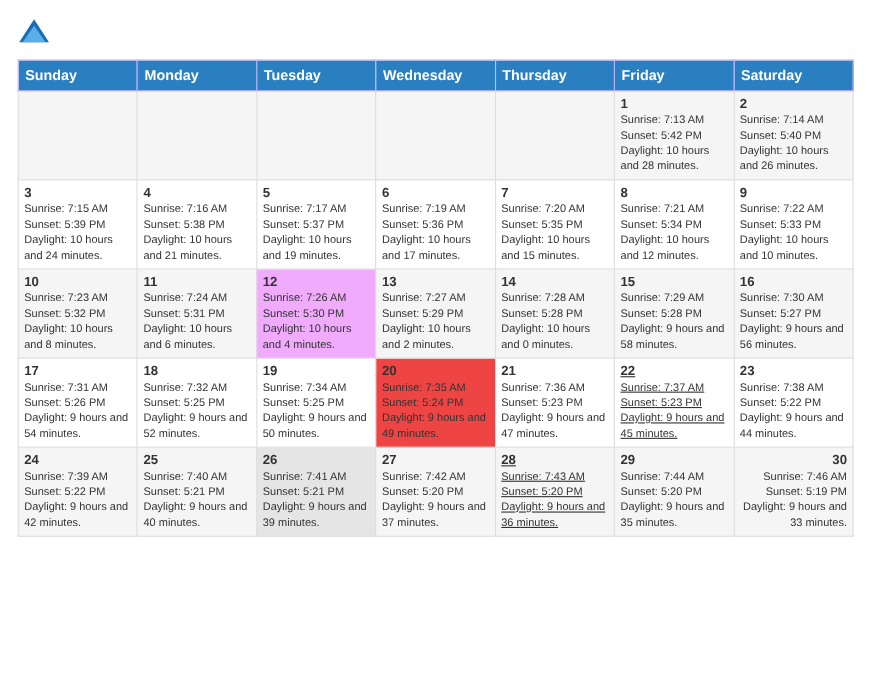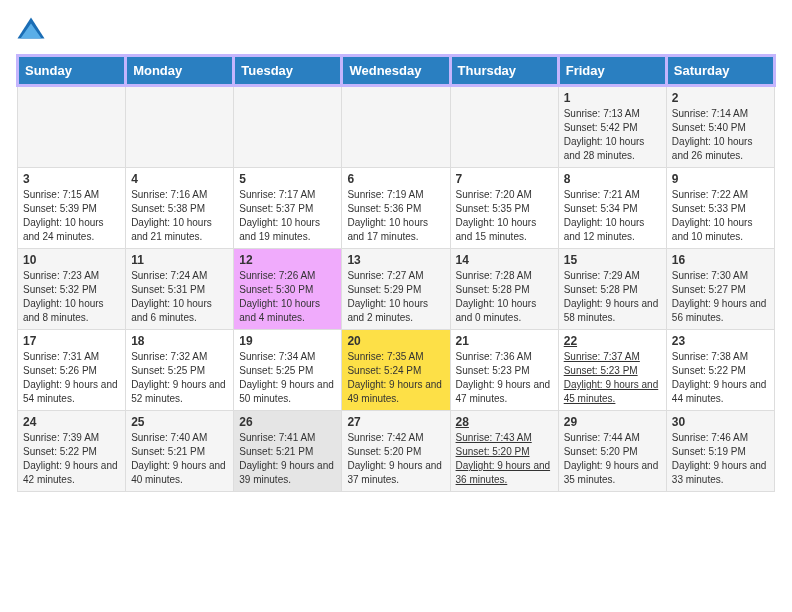--- a/index.html
+++ b/index.html
@@ -56,21 +56,21 @@
       width: 100%;
       border-collapse: collapse;
       table-layout: fixed;
     }
     .calendar-table th {
       background-color: #2a7fc1;
       color: white;
       text-align: left;
       padding: 6px 6px;
       font-size: 13px;
-      border: 3px solid #c4b5fd;
+      border: 1px solid #c4b5fd;
     }
     .calendar-table td {
       border: 1px solid #ddd;
       vertical-align: top;
       padding: 4px 5px;
       font-size: 10.5px;
       color: #333;
       height: 80px;
       background: #fff;
     }
@@ -243,21 +243,21 @@
           <div class="day-info">Sunrise: 7:32 AM
 Sunset: 5:25 PM
 Daylight: 9 hours and 52 minutes.</div>
         </td>
         <td style="background-color: rgb(255, 255, 255);">
           <span class="day-number">19</span>
           <div class="day-info">Sunrise: 7:34 AM
 Sunset: 5:25 PM
 Daylight: 9 hours and 50 minutes.</div>
         </td>
-        <td style="background-color: #fde047; margin-top: 23px;">
+        <td style="background-color: #ef4444; margin-top: 23px;">
           <span class="day-number">20</span>
           <div class="day-info">Sunrise: 7:35 AM
 Sunset: 5:24 PM
 Daylight: 9 hours and 49 minutes.</div>
         </td>
         <td style="background-color: rgb(255, 255, 255);">
           <span class="day-number">21</span>
           <div class="day-info">Sunrise: 7:36 AM
 Sunset: 5:23 PM
 Daylight: 9 hours and 47 minutes.</div>
@@ -305,21 +305,21 @@
           <div class="day-info">Sunrise: 7:43 AM
 Sunset: 5:20 PM
 Daylight: 9 hours and 36 minutes.</div>
         </td>
         <td style="background-color: rgb(245, 245, 245);">
           <span class="day-number">29</span>
           <div class="day-info">Sunrise: 7:44 AM
 Sunset: 5:20 PM
 Daylight: 9 hours and 35 minutes.</div>
         </td>
-        <td style="background-color: rgb(245, 245, 245);">
+        <td style="background-color: rgb(245, 245, 245); text-align: right;">
           <span class="day-number">30</span>
           <div class="day-info">Sunrise: 7:46 AM
 Sunset: 5:19 PM
 Daylight: 9 hours and 33 minutes.</div>
         </td>
       </tr>
     </tbody>
 </table>
 
 </body></html>

